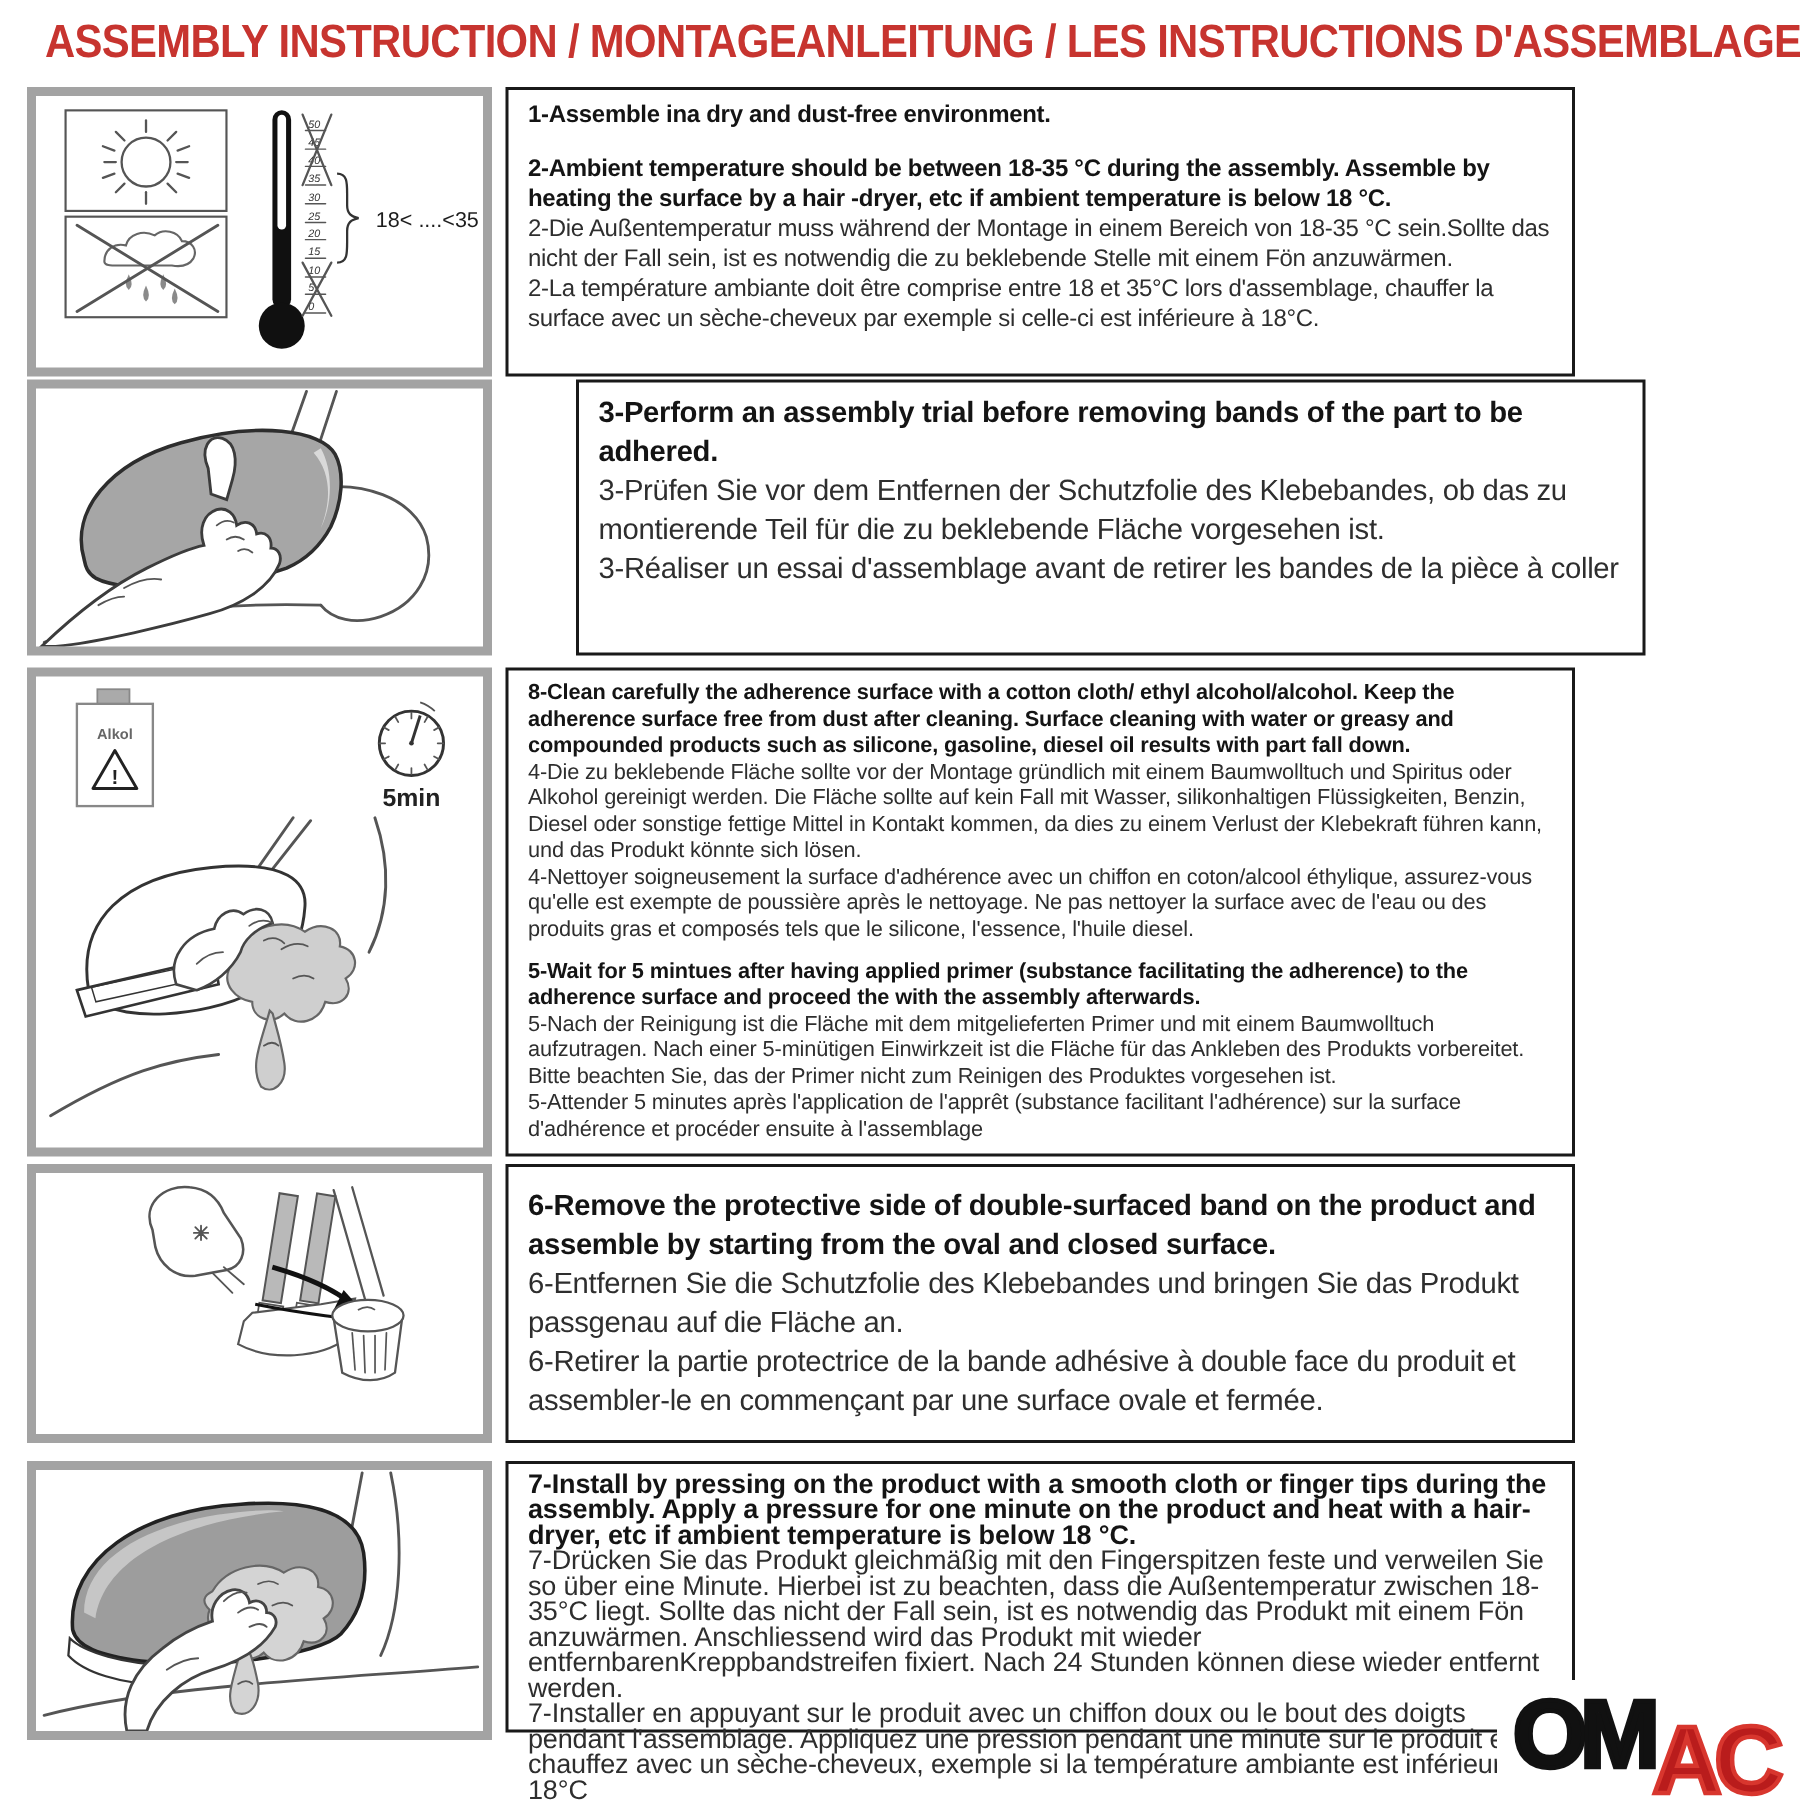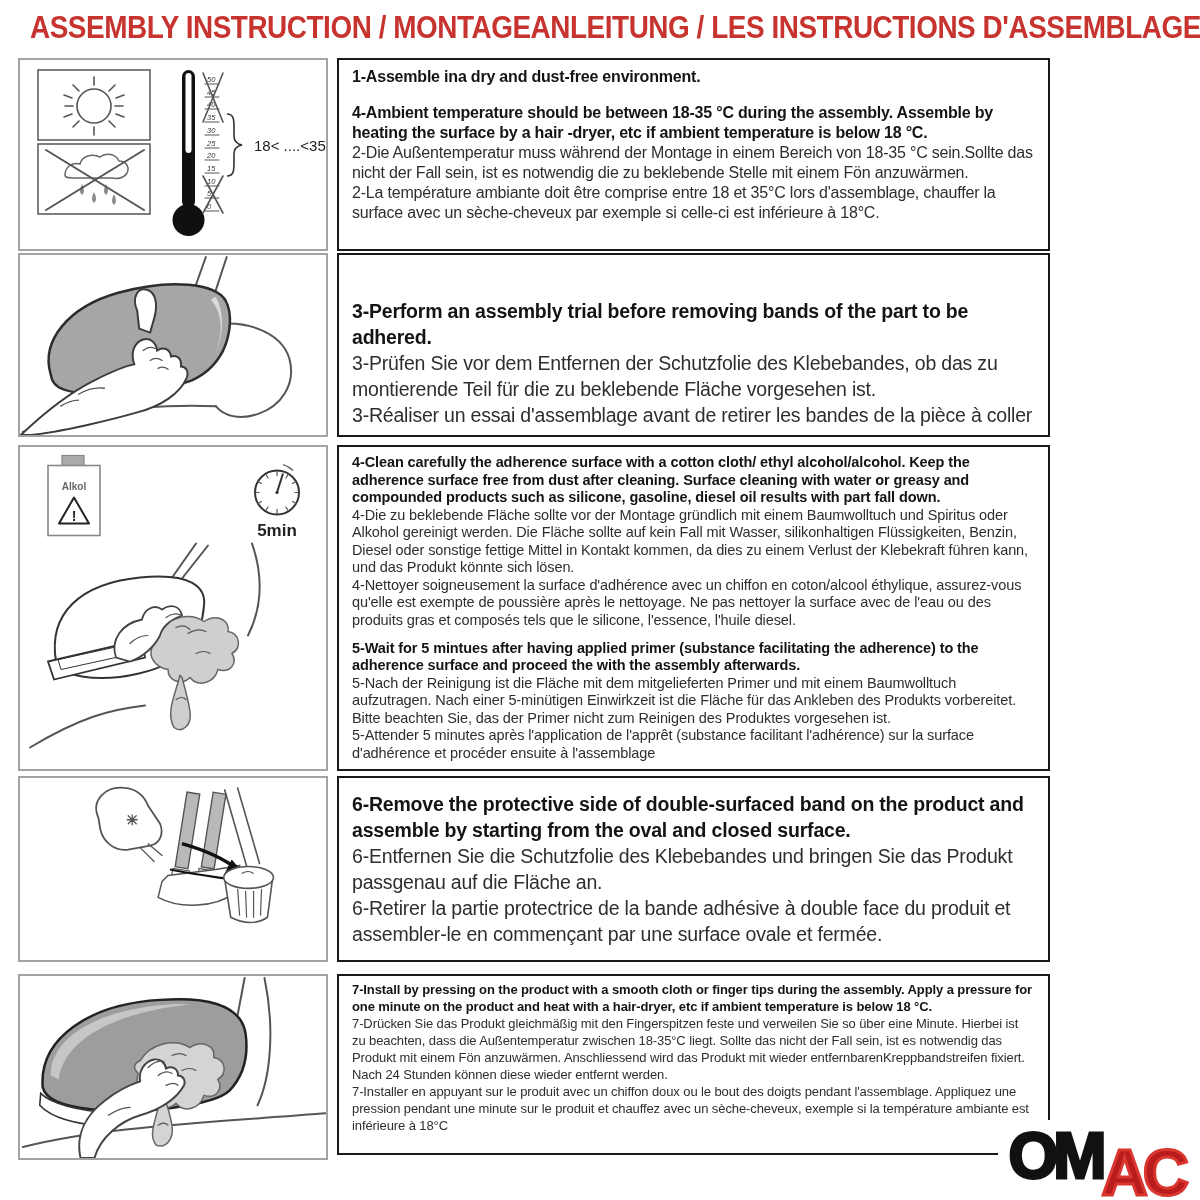--- a/index.html
+++ b/index.html
@@ -9,36 +9,36 @@
   .title{
     position:absolute;left:30px;top:10px;width:1300px;
     font-size:31px;font-weight:bold;letter-spacing:-0.5px;
     color:#c7342f;white-space:nowrap;
     transform:scaleX(0.90);transform-origin:left center;
   }
 
   .row{position:absolute;left:0;width:1200px;}
   .illus{
     position:absolute;left:18px;top:0;bottom:0;width:310px;
-    border:2px solid #a3a3a3;background:#fff;box-sizing:border-box;
+    border:6px solid #a3a3a3;background:#fff;box-sizing:border-box;
   }
   .illus svg{display:block;width:100%;height:100%;}
   .tbox{
     position:absolute;left:337px;top:0;bottom:0;width:713px;
     border:2px solid #191919;background:#fff;box-sizing:border-box;
     padding:7px 13px;display:flex;flex-direction:column;
   }
   .tbox p{margin:0;}
   .b{font-weight:bold;color:#141414;}
   .t{color:#2e2e2e;}
   .tb1{font-size:16px;line-height:20px;letter-spacing:-0.2px;}
-  .tb2{font-size:19.5px;line-height:26px;letter-spacing:-0.2px;justify-content:flex-end;}
+  .tb2{font-size:19.5px;line-height:26px;letter-spacing:-0.2px;justify-content:flex-start;margin-left:47px;}
   .tb3{font-size:14.5px;line-height:17.5px;letter-spacing:-0.1px;}
   .tb4{font-size:19.5px;line-height:26px;letter-spacing:-0.2px;justify-content:center;}
-  .tb5{font-size:13px;line-height:17px;letter-spacing:-0.1px;padding-top:5px;}
+  .tb5{font-size:18px;line-height:17px;letter-spacing:-0.1px;padding-top:5px;}
   .gap1{height:16px;} .gap3{height:12px;}
 
   .tbox-short{bottom:auto;height:181px;}
 
   .logo{
     position:absolute;right:16px;top:1120px;height:72px;
     background:#fff;display:flex;align-items:center;padding-left:10px;
     font-weight:bold;font-size:64px;letter-spacing:-5px;line-height:1;
   }
   .logo .lb{color:#111111;-webkit-text-stroke:3px #111111;}
@@ -128,21 +128,21 @@
               <line x1="203" y1="116" x2="183" y2="153"></line>
           </g>
           <path d="M207,54 C214,54 214,60 214,68 L214,76 C214,82 217,84 222,85 C217,86 214,88 214,94 L214,102 C214,110 214,116 207,116" fill="none" stroke="#333" stroke-width="1.6"></path>
           <text x="234" y="91" font-size="15" fill="#1c1c1c">18&lt; ....&lt;35 C</text>
         </g>
       </svg>
     </div>
     <div class="tbox tb1">
       <p class="b">1-Assemble ina dry and dust-free environment.</p>
       <div class="gap1"></div>
-      <p class="b">4-Ambient temperature should be between 18-35 °C  during the assembly. Assemble by heating the surface by a hair -dryer, etc if ambient temperature is below 18 °C.</p>
+      <p class="b">2-Ambient temperature should be between 18-35 °C  during the assembly. Assemble by heating the surface by a hair -dryer, etc if ambient temperature is below 18 °C.</p>
       <p class="t">2-Die Außentemperatur muss während der Montage in einem Bereich von 18-35 °C  sein.Sollte das nicht der Fall sein, ist es notwendig die zu beklebende Stelle mit einem Fön anzuwärmen.</p>
       <p class="t">2-La température ambiante doit être comprise entre 18 et 35°C lors d'assemblage, chauffer la surface avec un sèche-cheveux par exemple si celle-ci est inférieure à 18°C.</p>
     </div>
   </section>
 
   <section class="row" style="top:253px;height:184px;">
     <div class="illus">
       <svg viewBox="0 0 306 181">
         <g class="ln" stroke="#4a4a4a" stroke-width="2">
           <path d="M186,2 L159,78"></path>
@@ -231,21 +231,21 @@
           <path d="M96,210 C90,192 102,176 122,172 C124,162 134,156 142,162 C150,156 160,158 162,168 C150,172 142,180 140,188 C134,200 122,210 110,214 Z" fill="#fff" stroke="#444" stroke-width="1.8"></path>
           <g class="ln" stroke="#555" stroke-width="1.2">
             <path d="M146,170 q8,-6 16,-2"></path>
               <path d="M156,180 q8,-4 14,2"></path>
               <path d="M110,196 q8,-8 18,-8"></path>
           </g>
         </g>
       </svg>
     </div>
     <div class="tbox tb3">
-      <p class="b">4-Clean carefully the adherence surface with a cotton cloth/ ethyl alcohol/alcohol. Keep the adherence surface free from dust after cleaning. Surface cleaning with water or greasy and compounded products such as silicone, gasoline, diesel oil results with part fall down.</p>
+      <p class="b">8-Clean carefully the adherence surface with a cotton cloth/ ethyl alcohol/alcohol. Keep the adherence surface free from dust after cleaning. Surface cleaning with water or greasy and compounded products such as silicone, gasoline, diesel oil results with part fall down.</p>
       <p class="t">4-Die zu beklebende Fläche sollte vor der Montage gründlich mit einem Baumwolltuch und Spiritus oder Alkohol gereinigt werden. Die Fläche sollte auf kein Fall mit Wasser, silikonhaltigen Flüssigkeiten, Benzin, Diesel oder sonstige fettige Mittel in Kontakt kommen, da dies zu einem Verlust der Klebekraft führen kann, und das Produkt könnte sich lösen.</p>
       <p class="t">4-Nettoyer soigneusement la surface d'adhérence avec un chiffon en coton/alcool éthylique, assurez-vous qu'elle est exempte de poussière après le nettoyage. Ne pas nettoyer la surface avec de l'eau ou des produits gras et composés tels que le silicone, l'essence, l'huile diesel.</p>
       <div class="gap3"></div>
       <p class="b">5-Wait for 5 mintues after having applied primer (substance facilitating the adherence) to the adherence surface and proceed the with the assembly afterwards.</p>
       <p class="t">5-Nach der Reinigung ist die Fläche mit dem mitgelieferten Primer und mit einem Baumwolltuch aufzutragen. Nach einer 5-minütigen Einwirkzeit ist die Fläche für das Ankleben des Produkts vorbereitet. Bitte beachten Sie, das der Primer nicht zum Reinigen des Produktes vorgesehen ist.</p>
       <p class="t">5-Attender 5 minutes après l'application de l'apprêt (substance facilitant l'adhérence) sur la surface d'adhérence et procéder ensuite à l'assemblage</p>
     </div>
   </section>
 
   <section class="row" style="top:776px;height:186px;">

